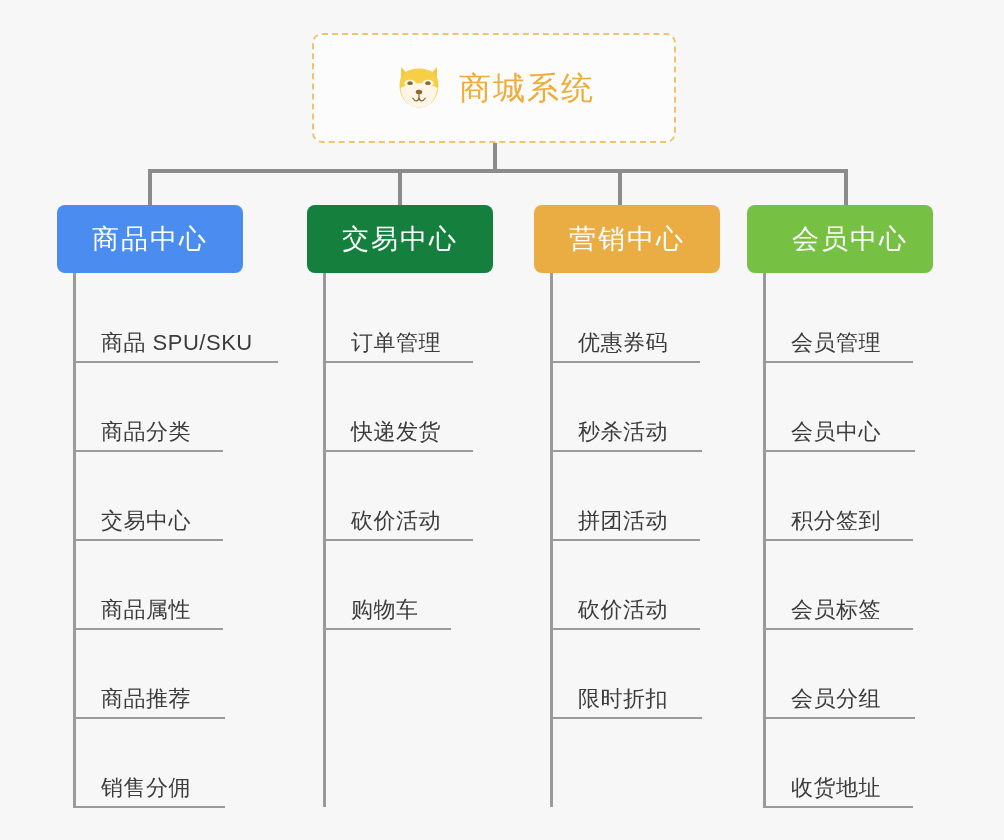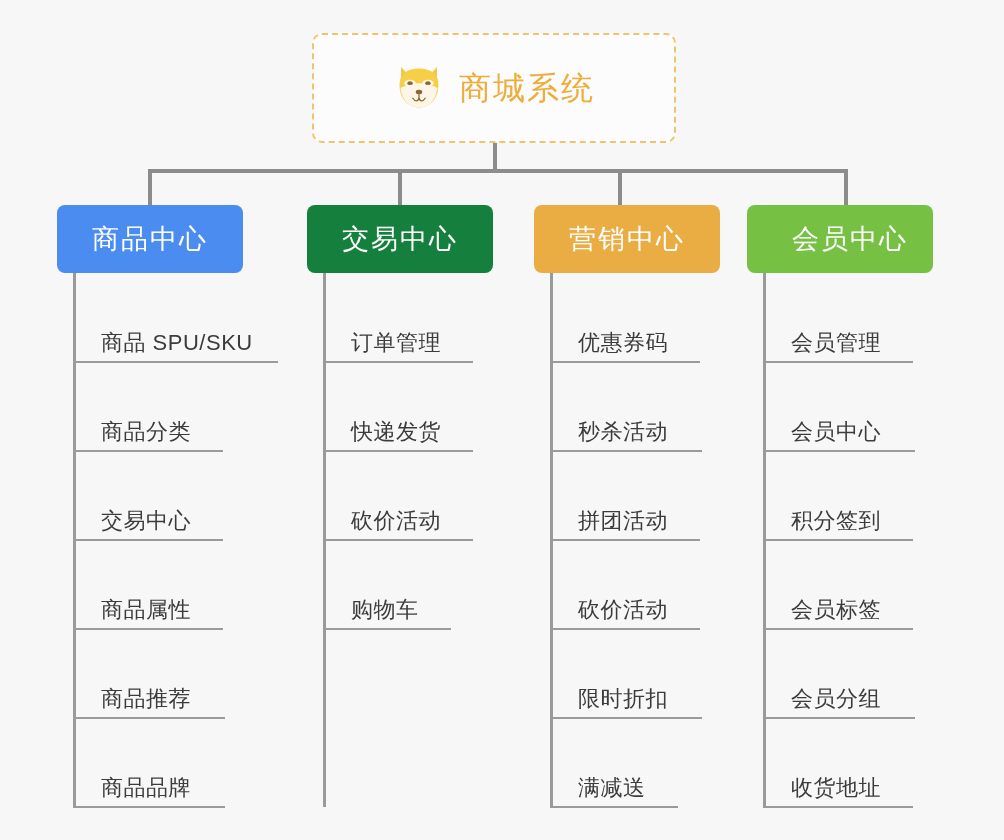--- a/index.html
+++ b/index.html
@@ -190,21 +190,21 @@
       </div>
       <div class="leaf">
         <span class="leaf-label">商品属性</span>
         <span class="leaf-rule" style="width:150px;"></span>
       </div>
       <div class="leaf">
         <span class="leaf-label">商品推荐</span>
         <span class="leaf-rule" style="width:152px;"></span>
       </div>
       <div class="leaf">
-        <span class="leaf-label">商品品牌</span>
+        <span class="leaf-label">销售分佣</span>
         <span class="leaf-rule" style="width:152px;"></span>
       </div>
     </div>
   </div>
 
   <div class="column" style="left:307px;">
     <div class="cat-box" style="background:#15803d;">
       <span class="cat-label">交易中心</span>
     </div>
     <div class="spine" style="height:534px;"></div>
@@ -247,24 +247,20 @@
         <span class="leaf-rule" style="width:150px;"></span>
       </div>
       <div class="leaf">
         <span class="leaf-label">砍价活动</span>
         <span class="leaf-rule" style="width:150px;"></span>
       </div>
       <div class="leaf">
         <span class="leaf-label">限时折扣</span>
         <span class="leaf-rule" style="width:152px;"></span>
       </div>
-      <div class="leaf">
-        <span class="leaf-label">满减送</span>
-        <span class="leaf-rule" style="width:128px;"></span>
-      </div>
     </div>
   </div>
 
   <div class="column" style="left:747px;">
     <div class="cat-box" style="background:#76c043;padding-left:20px;">
       <span class="cat-label">会员中心</span>
     </div>
     <div class="spine" style="height:534px;"></div>
     <div class="leaf-list">
       <div class="leaf">

